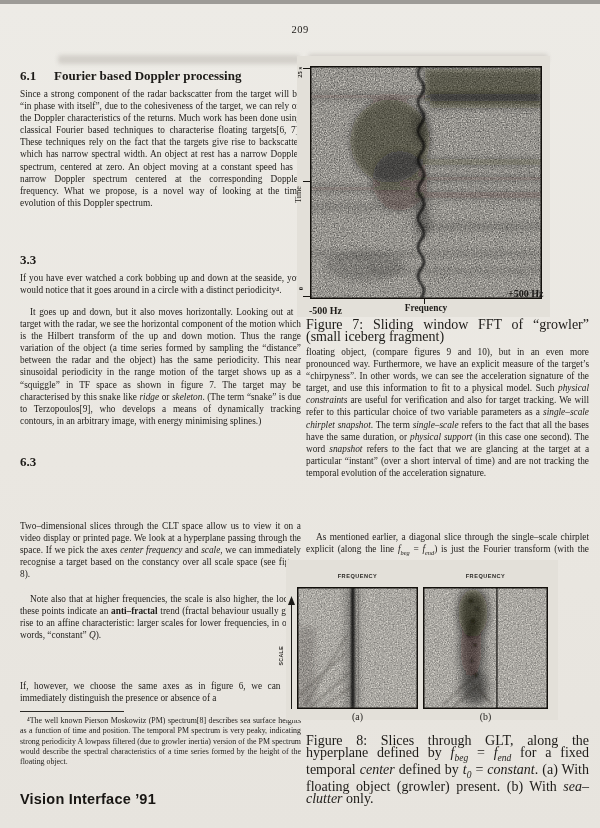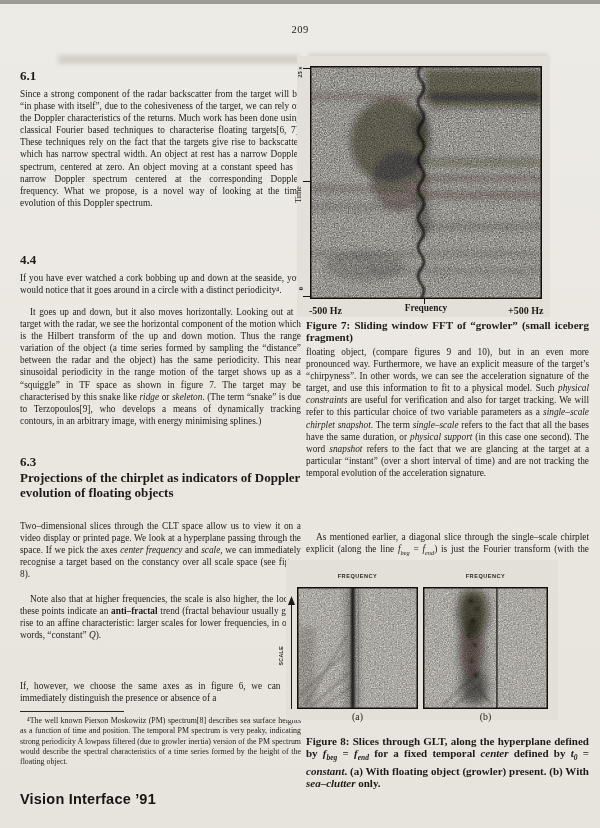--- a/index.html
+++ b/index.html
@@ -6,32 +6,32 @@
   .page{position:relative;width:600px;height:828px;margin:4px auto;
         background:linear-gradient(180deg,#edebe6 0%,#eae7e1 55%,#e7e4de 100%);
         font-family:"Liberation Serif",serif;color:#1d1b18;overflow:hidden;}
   .pageno{position:absolute;left:260px;top:20px;width:80px;text-align:center;
           font-size:10.5px;letter-spacing:.5px;}
   .scanband{position:absolute;height:9px;background:rgba(180,176,168,.45);
             filter:blur(2px);border-radius:3px;}
   .band-l{left:58px;top:51px;width:242px;}
   .band-r{left:308px;top:50px;width:240px;}
 
-  .blk{position:absolute;width:281px;flex-direction:column;}
+  .blk{position:absolute;width:281px;}
   .rblk{position:absolute;left:306px;width:283px;}
   .h2{display:flex;font-weight:bold;font-size:13px;line-height:15.5px;}
   .h2 .hnum{width:34px;flex:none;}
   .h4{display:flex;font-weight:bold;font-size:9.8px;line-height:12px;}
   .h4 .hnum{width:29px;flex:none;}
   .body{font-size:9.3px;line-height:12.1px;text-align:justify;margin:0;}
   .indent{text-indent:10px;}
   .it{font-style:italic;}
   .b{font-weight:bold;}
   .sb{vertical-align:sub;font-size:.68em;}
-  .caption{font-size:11px;line-height:12.2px;text-align:justify;margin:0;font-weight:bold;}
+  .caption{font-size:14px;line-height:12.2px;text-align:justify;margin:0;}
   .footrule{position:absolute;width:104px;border-top:1px solid #2a2825;}
   .fntext{font-size:7.9px;line-height:10.3px;text-align:justify;margin:0;text-indent:7px;}
 
   .figbg{position:absolute;background:#e3e0d9;}
   .f7bg{left:297px;top:52px;width:253px;height:261px;}
   .f8bg{left:286px;top:556px;width:272px;height:160px;}
   .figframe{position:absolute;}
   .vtext{position:absolute;writing-mode:vertical-rl;transform:rotate(180deg);white-space:nowrap;}
   .axis-small{font-size:6.6px;font-weight:bold;}
   .tick{position:absolute;background:#15130f;}
@@ -70,32 +70,32 @@
         </filter>
     </defs>
   </svg>
 
   <div class="pageno">209</div>
   <div class="scanband band-l"></div>
   <div class="scanband band-r"></div>
 
   <div class="blk h2" style="left:20px;top:64px;">
     <span class="hnum">6.1</span>
+    <span class="htitle">Fourier based Doppler processing</span>
   </div>
   <p class="blk body" style="left:20px;top:84px;">Since a strong component of the radar backscatter from the target will be “in phase with itself”, due to the cohesiveness of the target, we can rely on the Doppler characteristics of the returns. Much work has been done using classical Fourier based techniques to characterise floating targets[6, 7]. These techniques rely on the fact that the targets give rise to backscatter which has narrow spectral width. An object at rest has a narrow Doppler spectrum, centered at zero. An object moving at a constant speed has a narrow Doppler spectrum centered at the corresponding Doppler frequency. What we propose, is a novel way of looking at the time evolution of this Doppler spectrum.</p>
 
   <div class="blk h2" style="left:20px;top:248px;">
-    <span class="hnum">4.4</span>
+    <span class="hnum">3.3</span>
   </div>
   <p class="blk body" style="left:20px;top:268px;">If you have ever watched a cork bobbing up and down at the seaside, you would notice that it goes around in a circle with a distinct periodicity⁴.</p>
   <p class="blk body indent" style="left:20px;top:302px;"><span>It goes up and down, but it also moves horizontally. Looking out at a target with the radar, we see the horizontal component of the motion which is the Hilbert transform of the up and down motion. Thus the range variation of the object (a time series formed by sampling the “distance” between the radar and the object) has the same periodicity. This near sinusoidal periodicity in the range motion of the target shows up as a “squiggle” in TF space as shown in figure 7. The target may be characterised by this snake like </span><span class="it">ridge</span><span> or </span><span class="it">skeleton</span><span>. (The term “snake” is due to Terzopoulos[9], who develops a means of dynamically tracking contours, in an arbitrary image, with energy minimising splines.)</span></p>
 
   <div class="blk h2" style="left:20px;top:450px;">
     <span class="hnum">6.3</span>
-    <span class="htitle">Projections of the chirplet as indicators of Doppler evolution of floating objects</span>
   </div>
   <p class="blk body" style="left:20px;top:516px;"><span>Two–dimensional slices through the CLT space allow us to view it on a video display or printed page. We look at a hyperplane passing through the space. If we pick the axes </span><span class="it">center frequency</span><span> and </span><span class="it">scale</span><span>, we can immediately recognise a target based on the constancy over all scale space (see figure 8).</span></p>
   <p class="blk body indent" style="left:20px;top:589px;"><span>Note also that at higher frequencies, the scale is also higher, the loci of these points indicate an </span><span class="b">anti–fractal</span><span> trend (fractal behaviour usually gives rise to an affine characteristic: larger scales for lower frequencies, in other words, “constant” </span><span class="it">Q</span><span>).</span></p>
 
   <p class="blk body" style="left:20px;top:676px;">If, however, we choose the same axes as in figure 6, we can also immediately distinguish the presence or absence of a</p>
 
   <div class="footrule" style="left:20px;top:707px;"></div>
   <p class="blk fntext" style="left:20px;top:712px;">⁴The well known Pierson Moskowitz (PM) spectrum[8] describes sea surface heights as a function of time and position. The temporal PM spectrum is very peaky, indicating strong periodicity A lowpass filtered (due to growler inertia) version of the PM spectrum would describe the spectral characteristics of a time series formed by the height of the floating object.</p>
 
   <div class="figbg f7bg"></div>
@@ -131,21 +131,21 @@
 
   <span class="vtext axis-small" style="left:296px;top:63px;">25 s</span>
   <span class="vtext" style="left:294px;top:182px;font-size:8.2px;">Time</span>
   <span class="vtext axis-small" style="left:297px;top:283px;">0</span>
   <div class="tick" style="left:303px;top:64px;width:7px;height:1.3px;"></div>
   <div class="tick" style="left:303px;top:177px;width:7px;height:1.3px;"></div>
   <div class="tick" style="left:303px;top:292px;width:7px;height:1.3px;"></div>
   <div class="tick" style="left:424px;top:295px;width:1.3px;height:5px;"></div>
   <span class="freqsmall" style="left:309px;top:301px;">-500 Hz</span>
   <span class="freqbig">Frequency</span>
-  <span class="freqsmall" style="left:508px;top:301px;">+500 Hz</span>
+  <span class="freqsmall" style="left:508px;top:284px;">+500 Hz</span>
 
   <p class="rblk caption" style="top:315px;">Figure 7: Sliding window FFT of “growler” (small iceberg fragment)</p>
 
   <p class="rblk body" style="top:342px;"><span>floating object, (compare figures 9 and 10), but in an even more pronounced way. Furthermore, we have an explicit measure of the target’s “chirpyness”. In other words, we can see the acceleration signature of the target, and use this information to fit to a physical model. Such </span><span class="it">physical constraints</span><span> are useful for verification and also for target tracking. We will refer to this particular choice of two variable parameters as a </span><span class="it">single–scale chirplet snapshot</span><span>. The term </span><span class="it">single–scale</span><span> refers to the fact that all the bases have the same duration, or </span><span class="it">physical support</span><span> (in this case one second). The word </span><span class="it">snapshot</span><span> refers to the fact that we are glancing at the target at a particular “instant” (over a short interval of time) and are not tracking the temporal evolution of the acceleration signature.</span></p>
   <p class="rblk body indent" style="top:527px;"><span>As mentioned earlier, a diagonal slice through the single–scale chirplet explicit (along the line </span><span class="it">f</span><span class="it sb">beg</span><span> = </span><span class="it">f</span><span class="it sb">end</span><span>) is just the Fourier transform (with the same window as that used in</span></p>
 
   <div class="figbg f8bg"></div>
 
   <span class="f8freq" style="left:297px;width:121px;">FREQUENCY</span>
   <span class="f8freq" style="left:423px;width:125px;">FREQUENCY</span>

